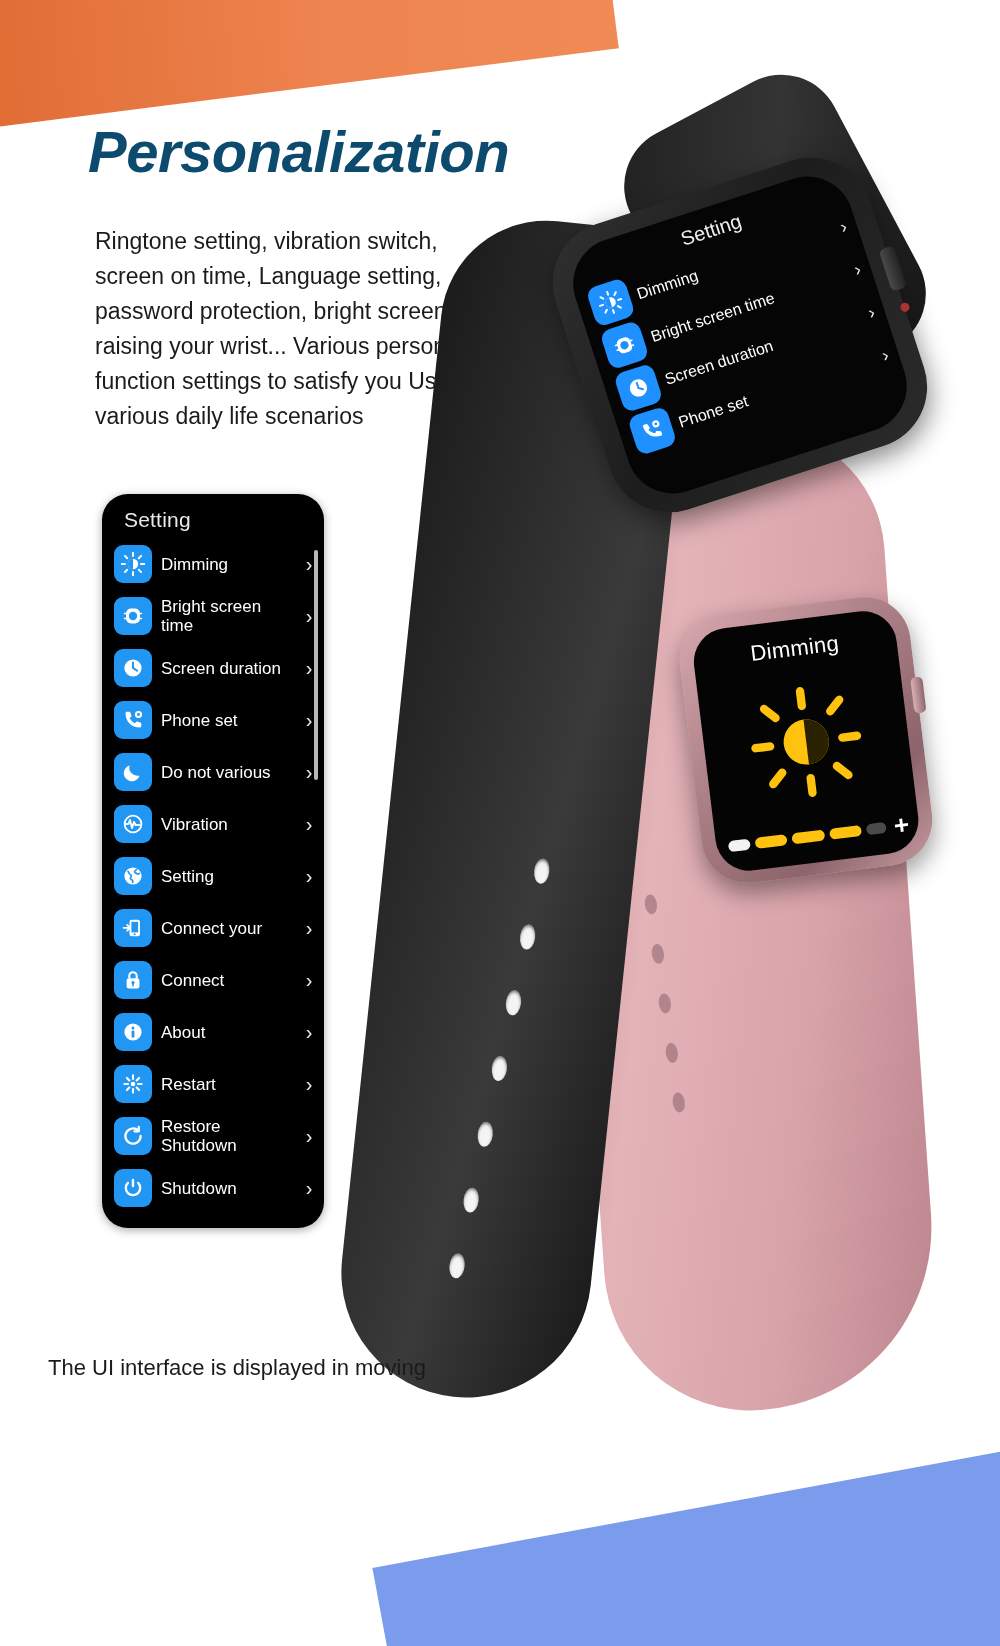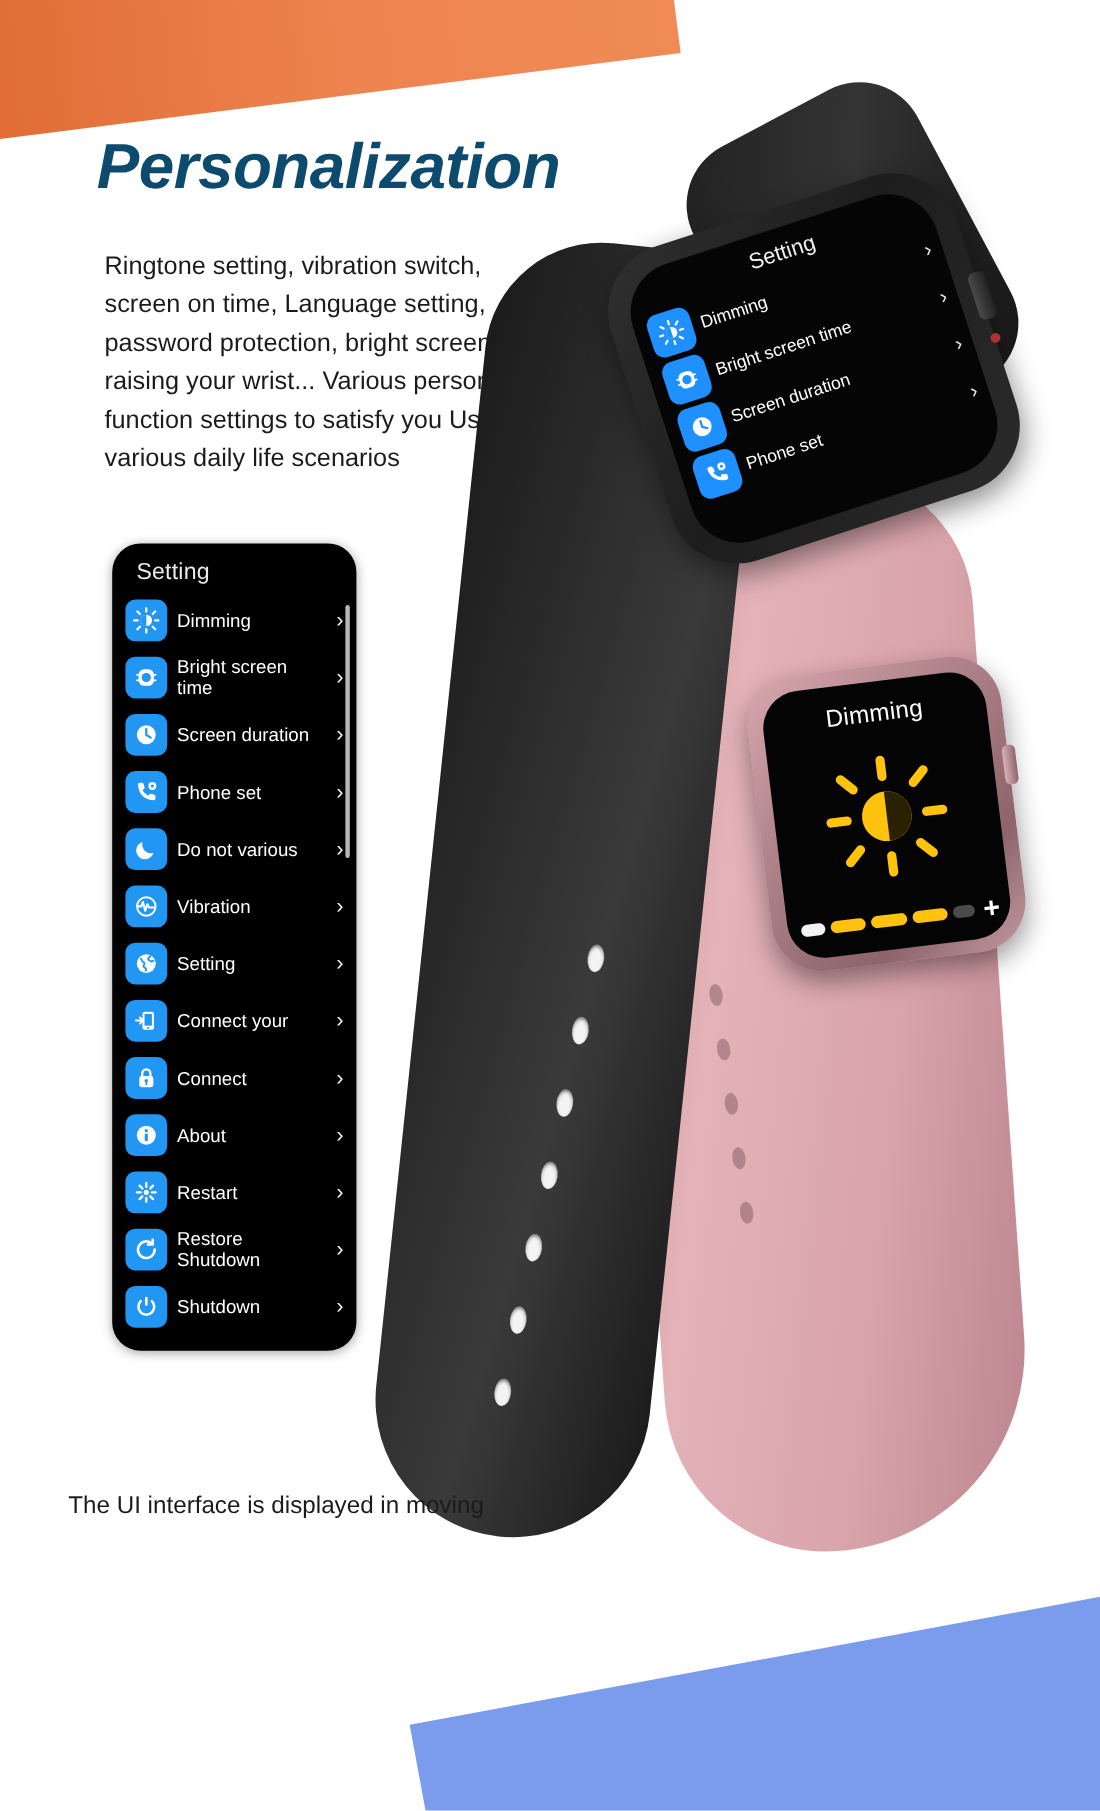--- a/index.html
+++ b/index.html
@@ -172,21 +172,21 @@
     box-sizing:border-box;
   }
   .seg{height:11px;border-radius:6px;flex:1 1 auto;}
   .seg.on{background:#FFC20E;}
   .seg.first{background:#f2f2f2;max-width:22px;}
   .seg.off{background:#4a4a4a;max-width:20px;}
   .plus{color:#fff;font-size:26px;font-weight:700;line-height:1;margin-left:3px;}
 
   
   .caption{
-    position:absolute;left:16px;top:1348px;width:470px;
+    position:absolute;left:2px;top:1348px;width:470px;
     text-align:center;font-size:22px;line-height:40px;color:#1b1b1b;
   }
 </style>
 </head>
 <body>
 
 <div class="page">
 
   <div class="corner-orange"></div>
   <div class="corner-blue"></div>

